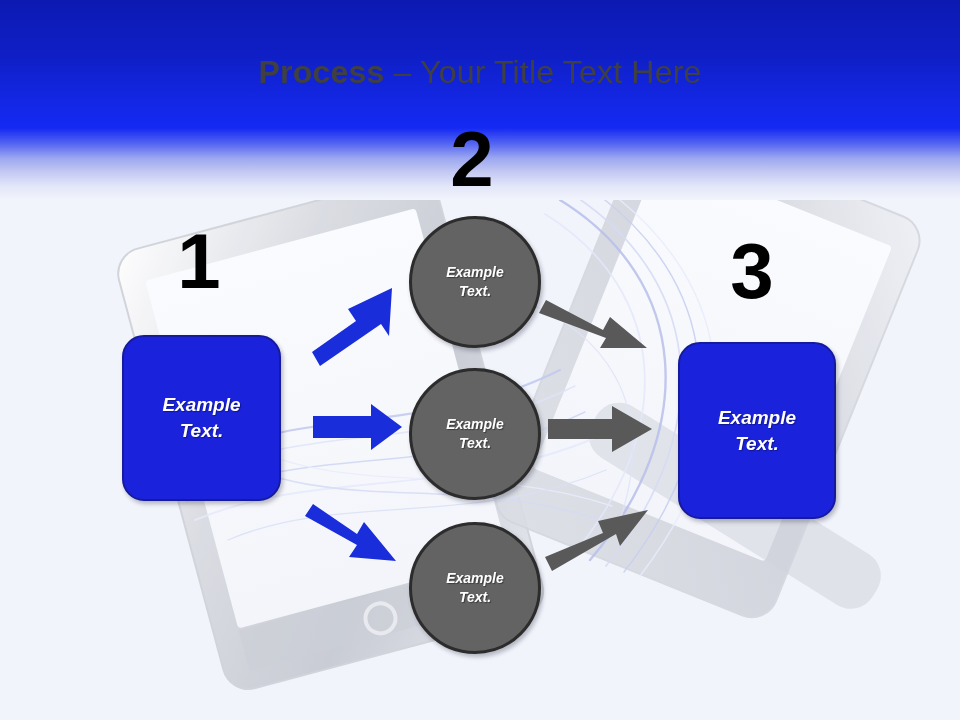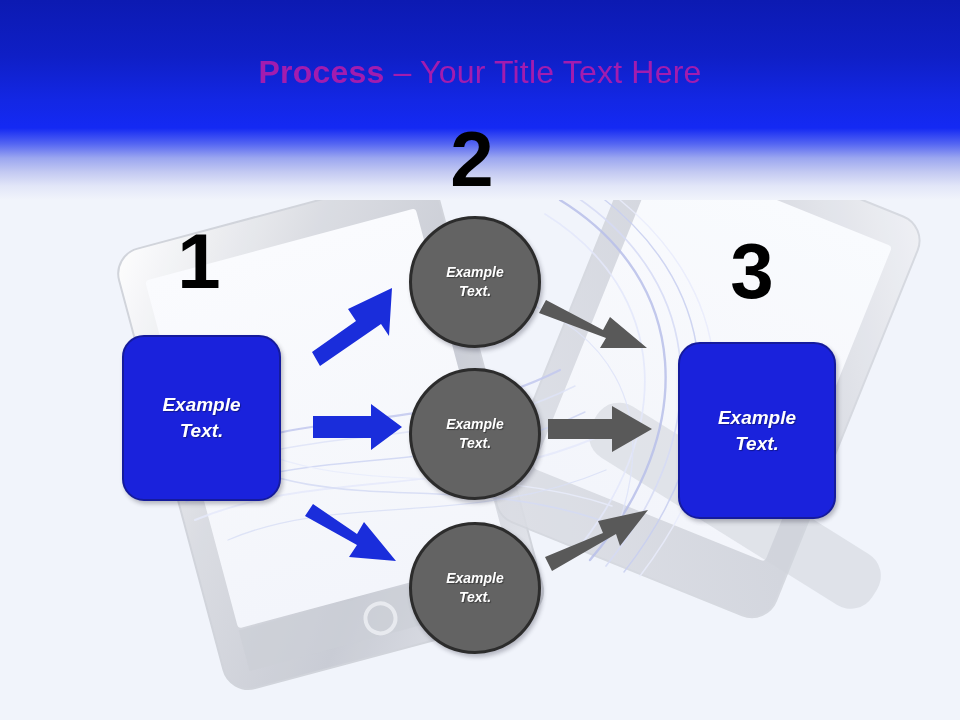--- a/index.html
+++ b/index.html
@@ -35,21 +35,21 @@
         #9ba6f0 79%,
         #c3c9f2 86%,
         #e2e6f8 93%,
         #f1f4fb 100%);
   }
   .title {
     position: absolute;
     left: 0; top: 52px;
     width: 960px;
     text-align: center;
-    color: #a21caf;
+    color: #404040;
     font-size: 32px;
     line-height: 40px;
     letter-spacing: 0.2px;
     white-space: nowrap;
   }
   .title .b { font-weight: bold; }
   .title .n { font-weight: normal; }
 
   
   .bg-art {

